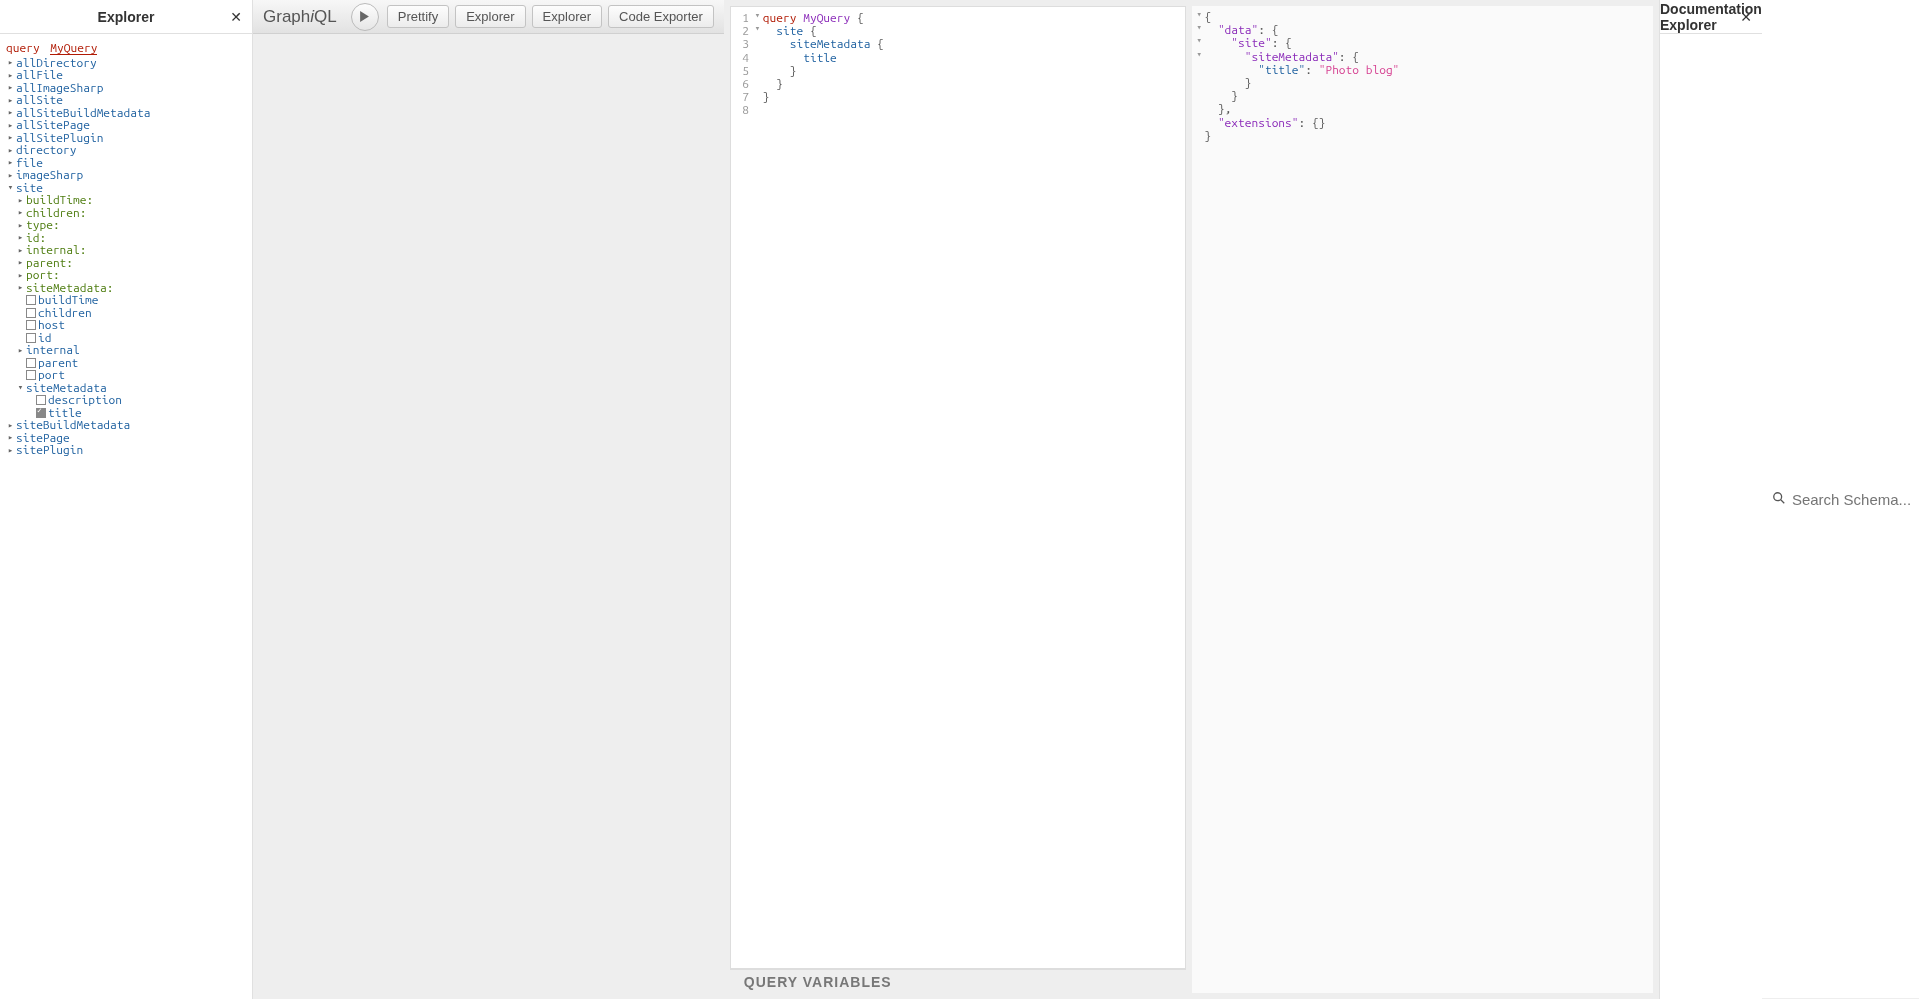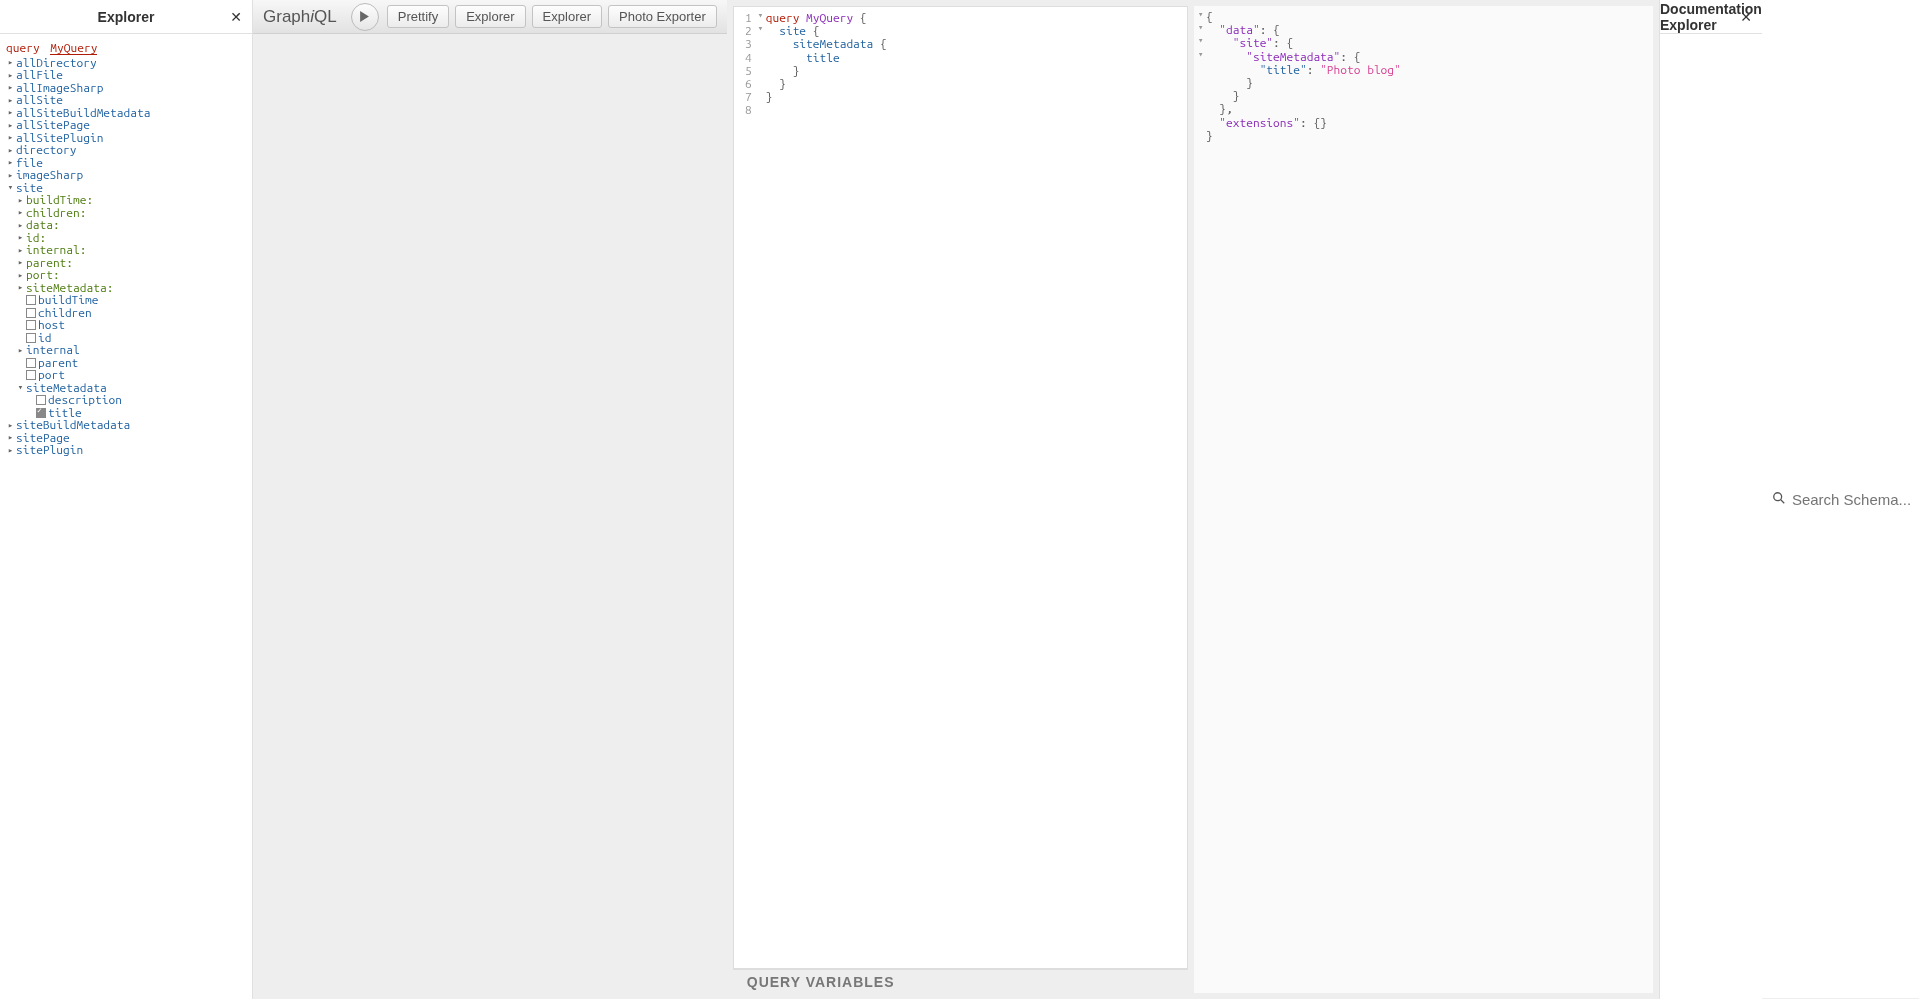--- a/index.html
+++ b/index.html
@@ -129,21 +129,21 @@
           <div class="node indent-1">
             <span class="caret">▸</span>
             <span class="label-purple">buildTime:</span>
           </div>
           <div class="node indent-1">
             <span class="caret">▸</span>
             <span class="label-purple">children:</span>
           </div>
           <div class="node indent-1">
             <span class="caret">▸</span>
-            <span class="label-purple">data:</span>
+            <span class="label-purple">type:</span>
           </div>
           <div class="node indent-1">
             <span class="caret">▸</span>
             <span class="label-purple">id:</span>
           </div>
           <div class="node indent-1">
             <span class="caret">▸</span>
             <span class="label-purple">internal:</span>
           </div>
           <div class="node indent-1">
@@ -229,21 +229,21 @@
       </span>
       <div class="play">
         <svg viewBox="0 0 10 10">
             <path d="M1 0 L9 5 L1 10 Z" fill="#666"></path>
           </svg>
       </div>
       <div id="toolbar-buttons" style="display:flex; gap:6px;">
           <div class="tbtn">Prettify</div>
           <div class="tbtn">Explorer</div>
           <div class="tbtn">Explorer</div>
-          <div class="tbtn">Photo Exporter</div>
+          <div class="tbtn">Code Exporter</div>
         </div>
     </div>
     <div class="editor-row">
       <div class="editor-col">
         <div class="query-editor">
           <div class="code" id="query-code">
               <div class="line">
                 <span class="gutter">1</span>
                 <span class="fold">▾</span>
                 <span class="src"><span class="tok-kw">query </span><span class="tok-def">MyQuery</span><span class="tok-punc"> {</span></span>

